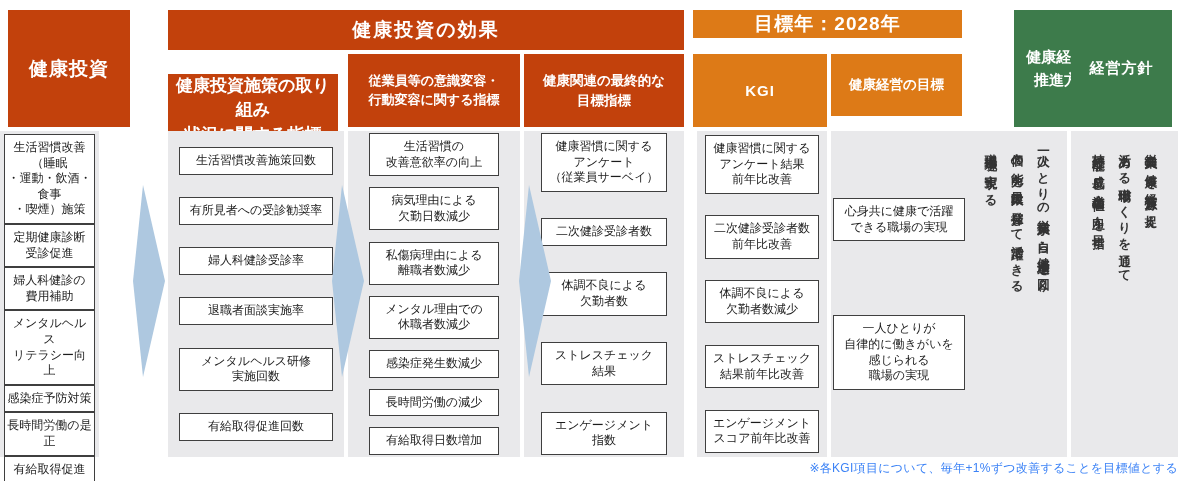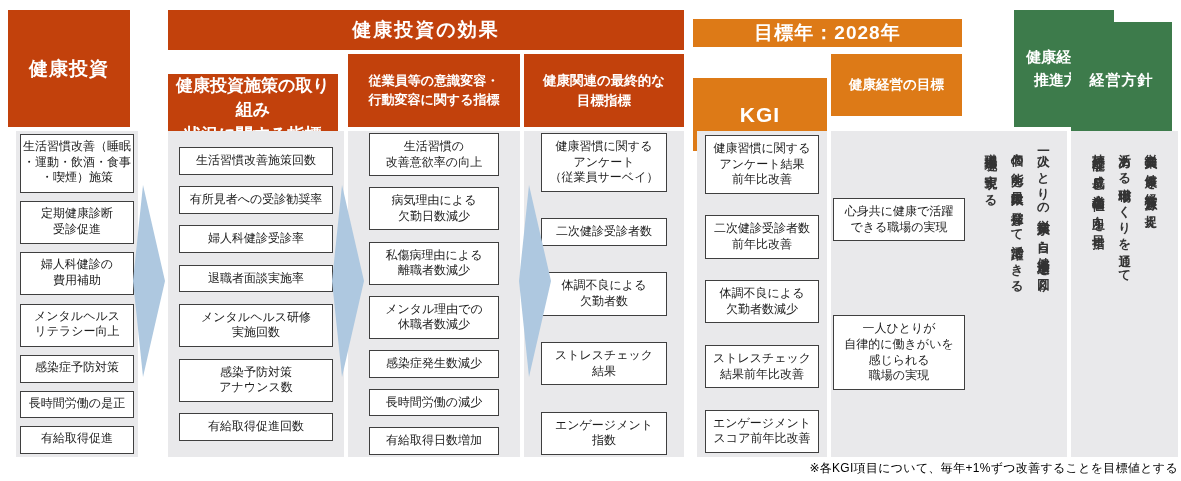--- a/index.html
+++ b/index.html
@@ -11,29 +11,29 @@
        color:#ffffff;font-weight:bold;text-align:center;white-space:pre-line;box-sizing:border-box;}
   .blue{background:#c2410c;}
   .orange{background:#DD7A17;}
   .green{background:#3D7B4B;}
 
   #h-investment{left:8px;top:10px;width:122px;height:117px;font-size:19px;letter-spacing:1px;}
   #h-effect{left:168px;top:10px;width:516px;height:40px;font-size:19px;letter-spacing:2px;}
   #h-sub1{left:168px;top:54px;width:170px;height:73px;font-size:17px;line-height:1.45;margin-top:20px;}
   #h-sub2{left:348px;top:54px;width:172px;height:73px;font-size:13px;line-height:1.45;}
   #h-sub3{left:524px;top:54px;width:160px;height:73px;font-size:13.5px;line-height:1.45;}
-  #h-target{left:693px;top:10px;width:269px;height:28px;font-size:19px;letter-spacing:1px;margin-top:9px;}
-  #h-kgi{left:693px;top:54px;width:134px;height:73px;font-size:21px;letter-spacing:1px;margin-top:24px;}
+  #h-target{left:693px;top:10px;width:269px;height:28px;font-size:19px;letter-spacing:1px;}
+  #h-kgi{left:693px;top:54px;width:134px;height:73px;font-size:15px;letter-spacing:1px;}
   #h-goal{left:831px;top:54px;width:131px;height:62px;font-size:13.5px;}
   #h-promotion{left:967px;top:10px;width:100px;height:117px;font-size:15px;line-height:1.5;margin-left:47px;}
-  #h-policy{left:1071px;top:10px;width:101px;height:117px;font-size:15px;letter-spacing:1px;margin-top:12px;}
+  #h-policy{left:1071px;top:10px;width:101px;height:117px;font-size:15px;letter-spacing:1px;}
 
   
   .panel{position:absolute;top:131px;height:326px;background:#E9E9EB;box-sizing:border-box;}
-  #p0{left:16px;width:122px;font-family:Liberation Mono, monospace;}
+  #p0{left:0;width:99px;}
   #p1{left:168px;width:176px;}
   #p2{left:348px;width:172px;}
   #p3{left:524px;width:160px;}
   #p4{left:697px;width:130px;}
   #p5{left:831px;width:136px;}
   #p6{left:967px;width:100px;}
   #p7{left:1071px;width:107px;}
 
   .stack{display:flex;flex-direction:column;height:100%;box-sizing:border-box;}
   .sb{justify-content:space-between;}
@@ -54,21 +54,21 @@
          font-size:12.5px;font-weight:600;color:#333333;letter-spacing:1.5px;
          line-height:2.1;padding-top:13px;}
 
   
   .arrow{position:absolute;width:32px;height:192px;top:185px;}
   #arrow0{left:133px;}
   #arrow1{left:332px;}
   #arrow2{left:519px;}
 
   
-  #footnote{position:absolute;right:3px;top:460px;font-size:12px;color:#000000;letter-spacing:0.3px;margin-left:32px;}
+  #footnote{position:absolute;right:3px;top:460px;font-size:12px;color:#3b82f6;letter-spacing:0.3px;margin-left:32px;}
 </style>
 </head>
 <body>
 
 <div id="page">
 
   <div class="hdr blue" id="h-investment">健康投資</div>
   <div class="hdr blue" id="h-effect">健康投資の効果</div>
   <div class="hdr blue" id="h-sub1">健康投資施策の取り組み
 状況に関する指標</div>
@@ -100,22 +100,20 @@
       </div>
   </div>
   <div class="panel" id="p1">
     <div class="stack sb">
         <div class="item-box">生活習慣改善施策回数</div>
         <div class="item-box">有所見者への受診勧奨率</div>
         <div class="item-box">婦人科健診受診率</div>
         <div class="item-box">退職者面談実施率</div>
         <div class="item-box">メンタルヘルス研修
 実施回数</div>
-        <div class="item-box">感染予防対策
-アナウンス数</div>
         <div class="item-box">有給取得促進回数</div>
       </div>
   </div>
   <div class="panel" id="p2">
     <div class="stack sb">
         <div class="item-box">生活習慣の
 改善意欲率の向上</div>
         <div class="item-box">病気理由による
 欠勤日数減少</div>
         <div class="item-box">私傷病理由による

